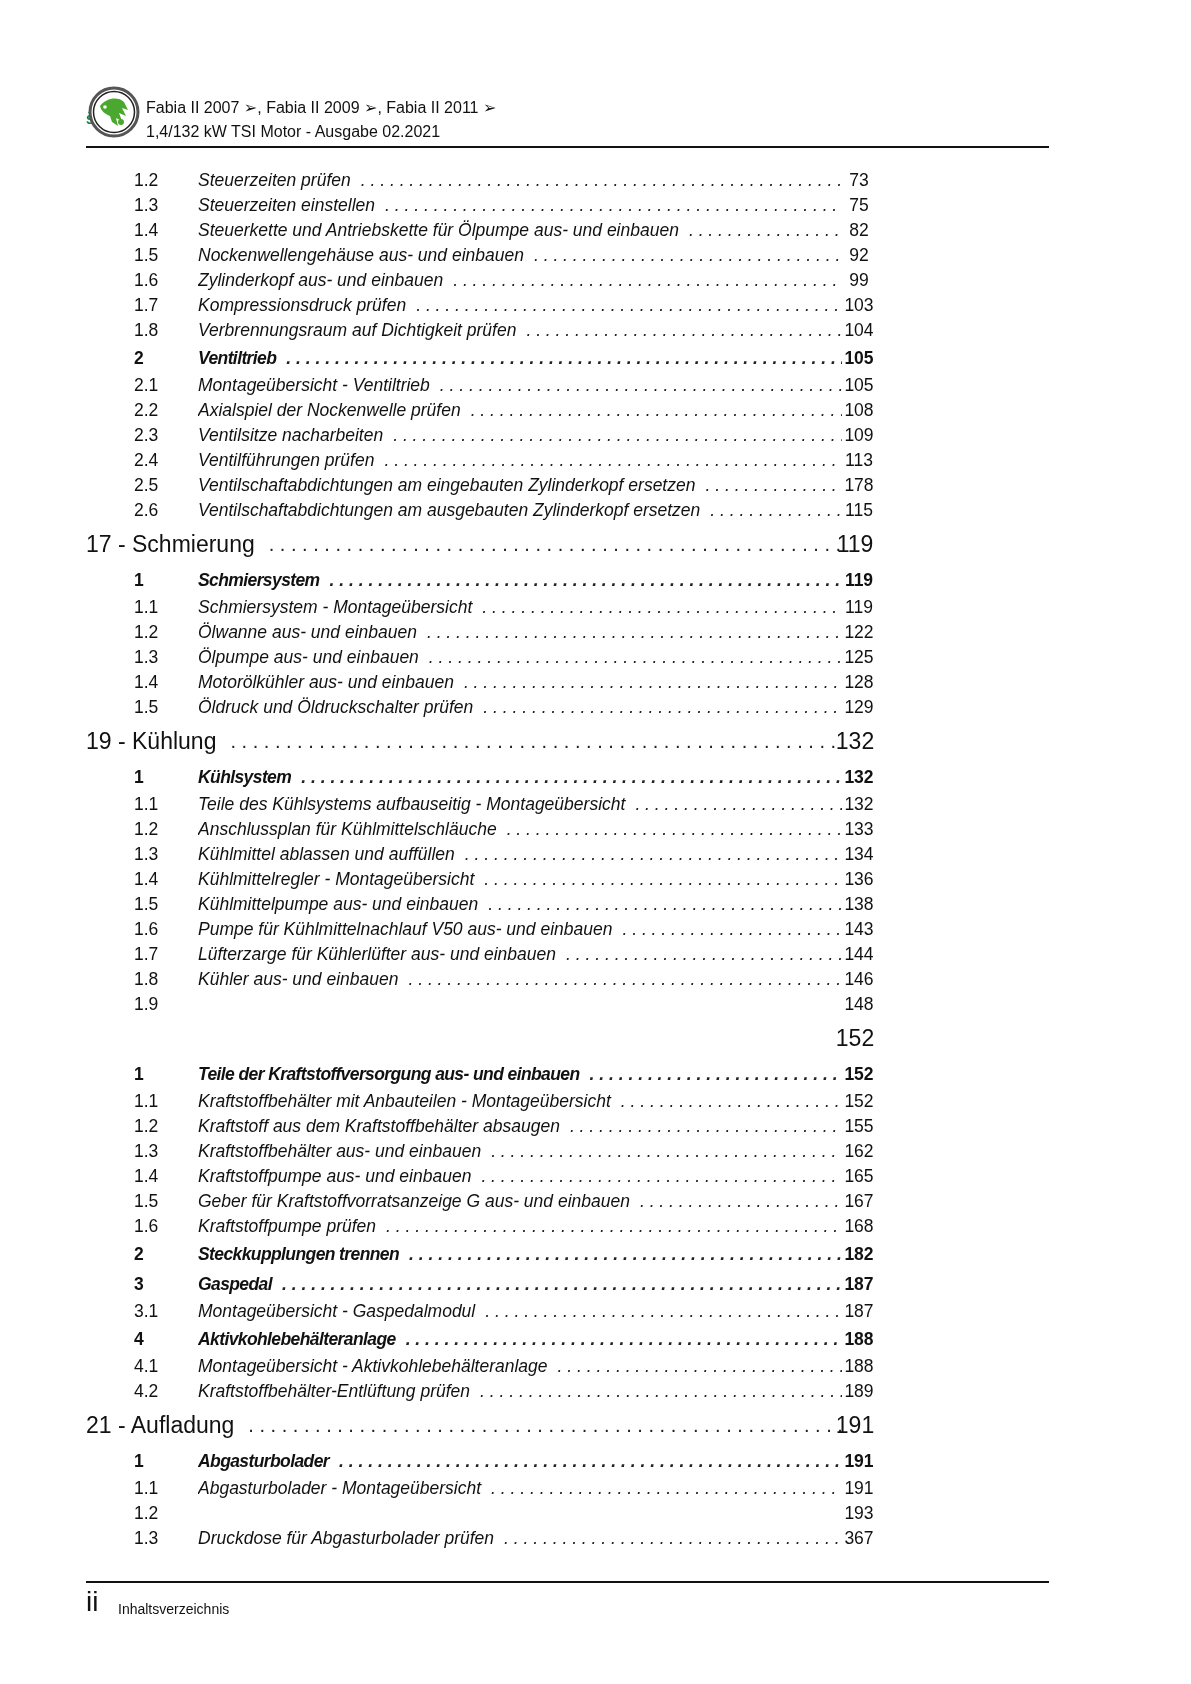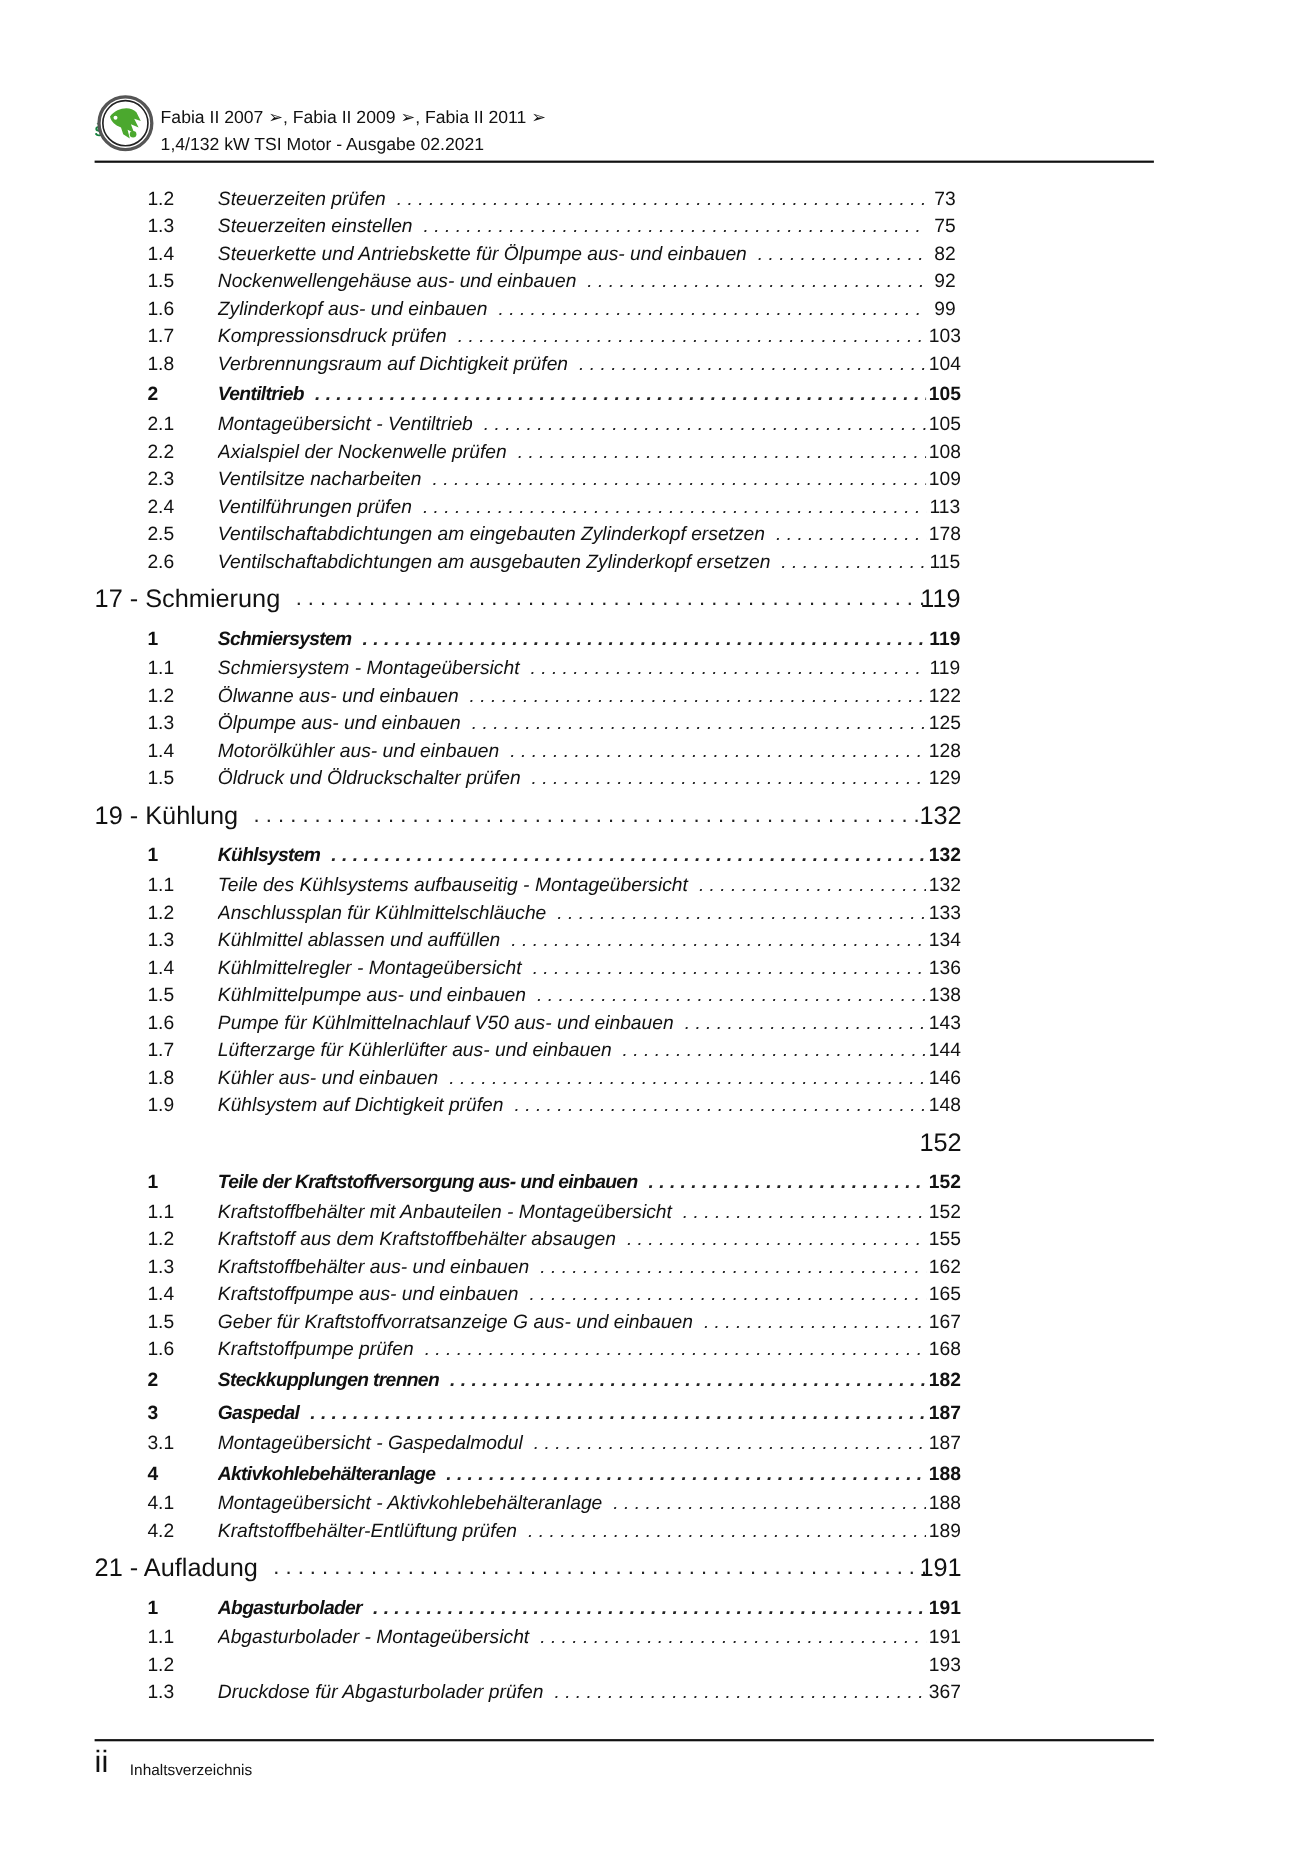--- a/index.html
+++ b/index.html
@@ -296,24 +296,20 @@
     <div class="row entry">
       <span class="num">1.8</span>
       <div class="title-wrap">
         <span class="title">Kühler aus- und einbauen</span>
         <span class="leader"></span>
       </div>
       <span class="page">146</span>
     </div>
     <div class="row entry">
       <span class="num">1.9</span>
-      <div class="title-wrap">
-        <span class="title">Kühlsystem auf Dichtigkeit prüfen</span>
-        <span class="leader"></span>
-      </div>
       <span class="page">148</span>
     </div>
     <div class="row chapter">
       <span class="page">152</span>
     </div>
     <div class="row section">
       <span class="num">1</span>
       <div class="title-wrap">
         <span class="title">Teile der Kraftstoffversorgung aus- und einbauen</span>
         <span class="leader"></span>

